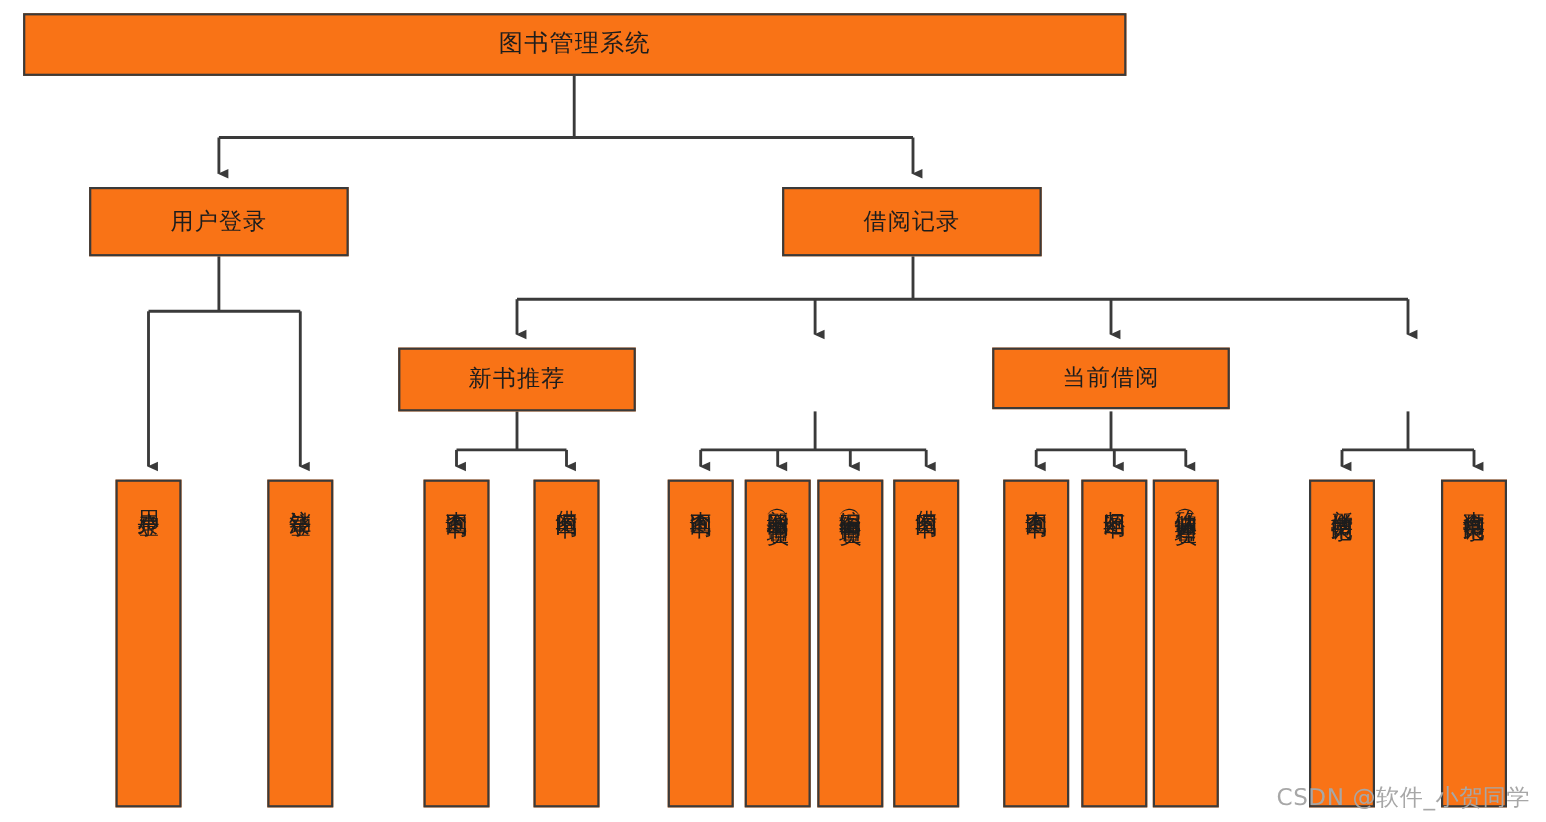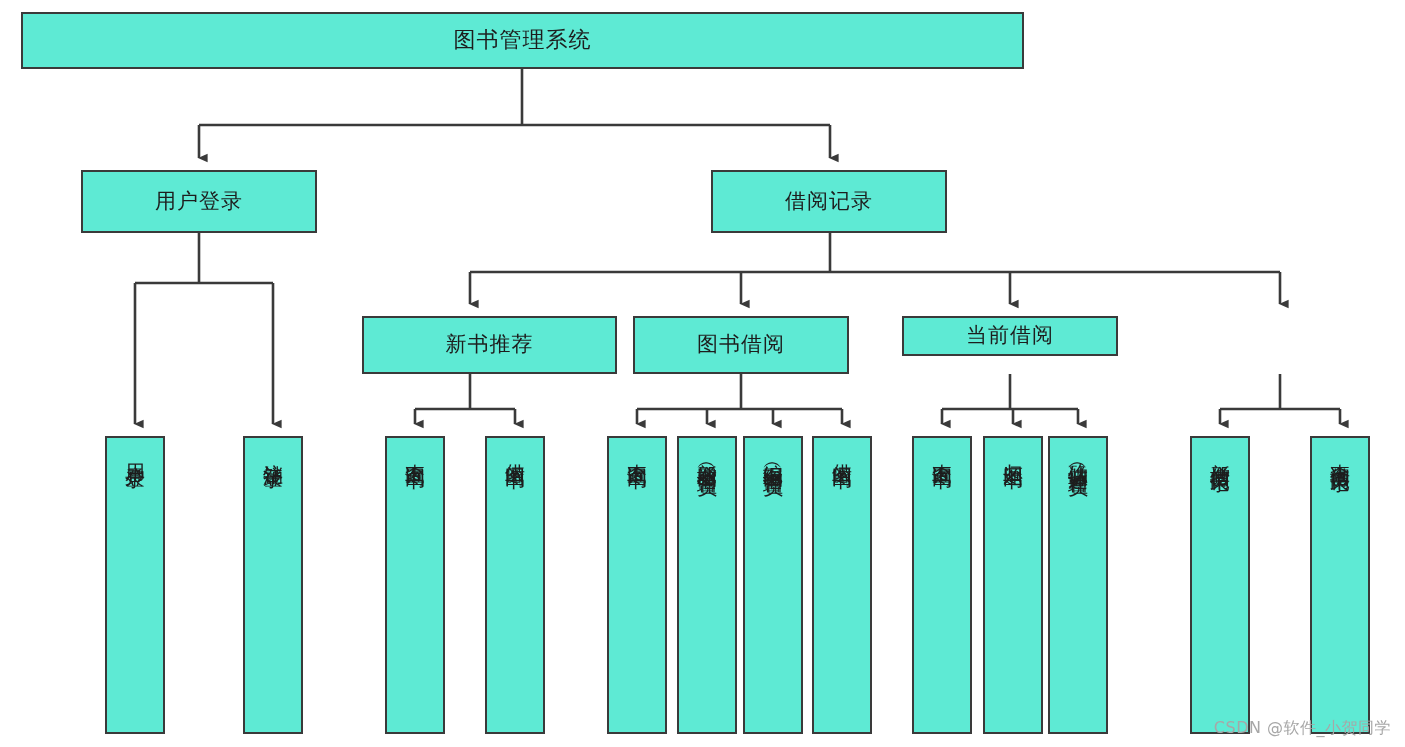--- a/index.html
+++ b/index.html
@@ -17,21 +17,21 @@
   }
   #edges{
     position:absolute;
     left:0; top:0;
     width:1405px; height:747px;
     pointer-events:none;
   }
   .node{
     position:absolute;
     box-sizing:border-box;
-    background:#5eead4;
+    background:#f97316;
     border:2.5px solid #3a3a3a;
     display:flex;
     align-items:center;
     justify-content:center;
     color:#1d1d1d;
     z-index:2;
   }
   .node.horiz{
     font-size:21px;
     letter-spacing:1px;
@@ -52,21 +52,21 @@
     font-size:20px;
     line-height:1.45;
     letter-spacing:2px;
     text-align:left;
     white-space:nowrap;
   }
   .watermark{
     position:absolute;
     right:14px;
     bottom:8px;
-    font-size:16px;
+    font-size:21px;
     color:#a7a7a7;
     letter-spacing:0.5px;
     z-index:5;
     white-space:nowrap;
   }
 </style>
 </head>
 <body>
 
 <div id="canvas">
@@ -125,27 +125,24 @@
     <span>图书管理系统</span>
   </div>
 
   <div class="node horiz" style="left:81px;top:170px;width:236px;height:63px;">
     <span>用户登录</span>
   </div>
   <div class="node horiz" style="left:711px;top:170px;width:236px;height:63px;">
     <span>借阅记录</span>
   </div>
 
-  <div class="node horiz" style="left:362px;top:316px;width:255px;height:58px;">
+  <div class="node horiz" style="left:362px;top:316px;width:216px;height:58px;">
     <span>新书推荐</span>
   </div>
-  <div class="node horiz" style="left:633px;top:316px;width:216px;height:58px;">
-    <span>图书借阅</span>
-  </div>
-  <div class="node horiz" style="left:902px;top:316px;width:216px;height:40px;">
+  <div class="node horiz" style="left:902px;top:316px;width:216px;height:56px;">
     <span>当前借阅</span>
   </div>
 
   <div class="node vert" style="left:105px;top:436px;width:60px;height:298px;">
     <span class="vlabel">用户登录</span>
   </div>
   <div class="node vert" style="left:243px;top:436px;width:60px;height:298px;">
     <span class="vlabel">注销登录</span>
   </div>
 

